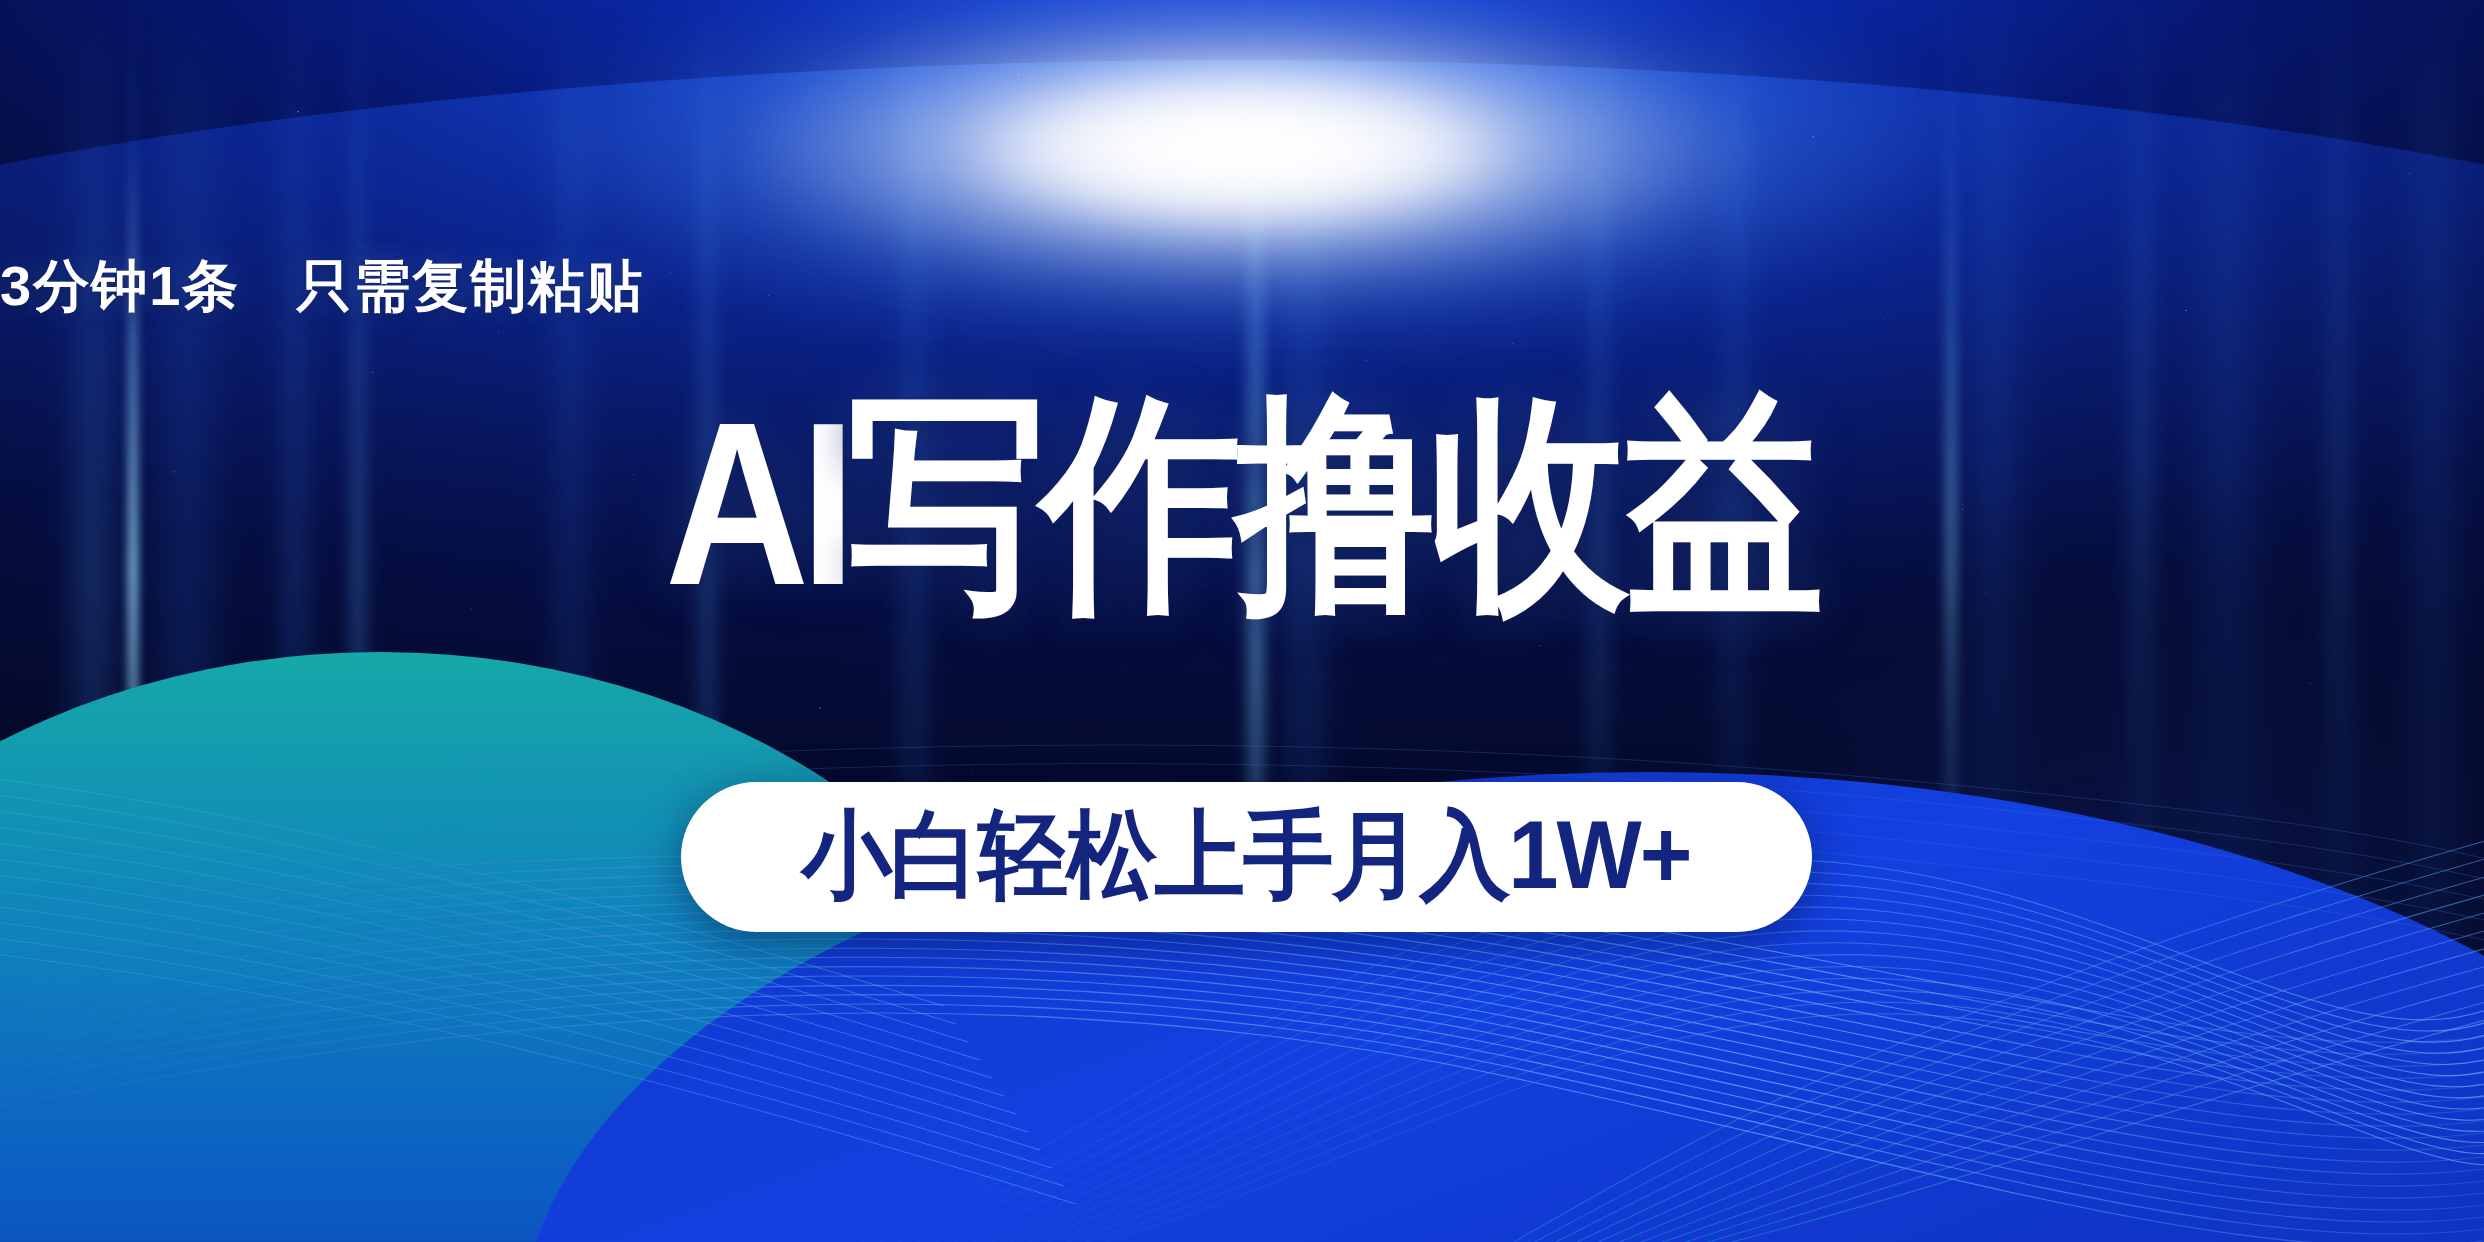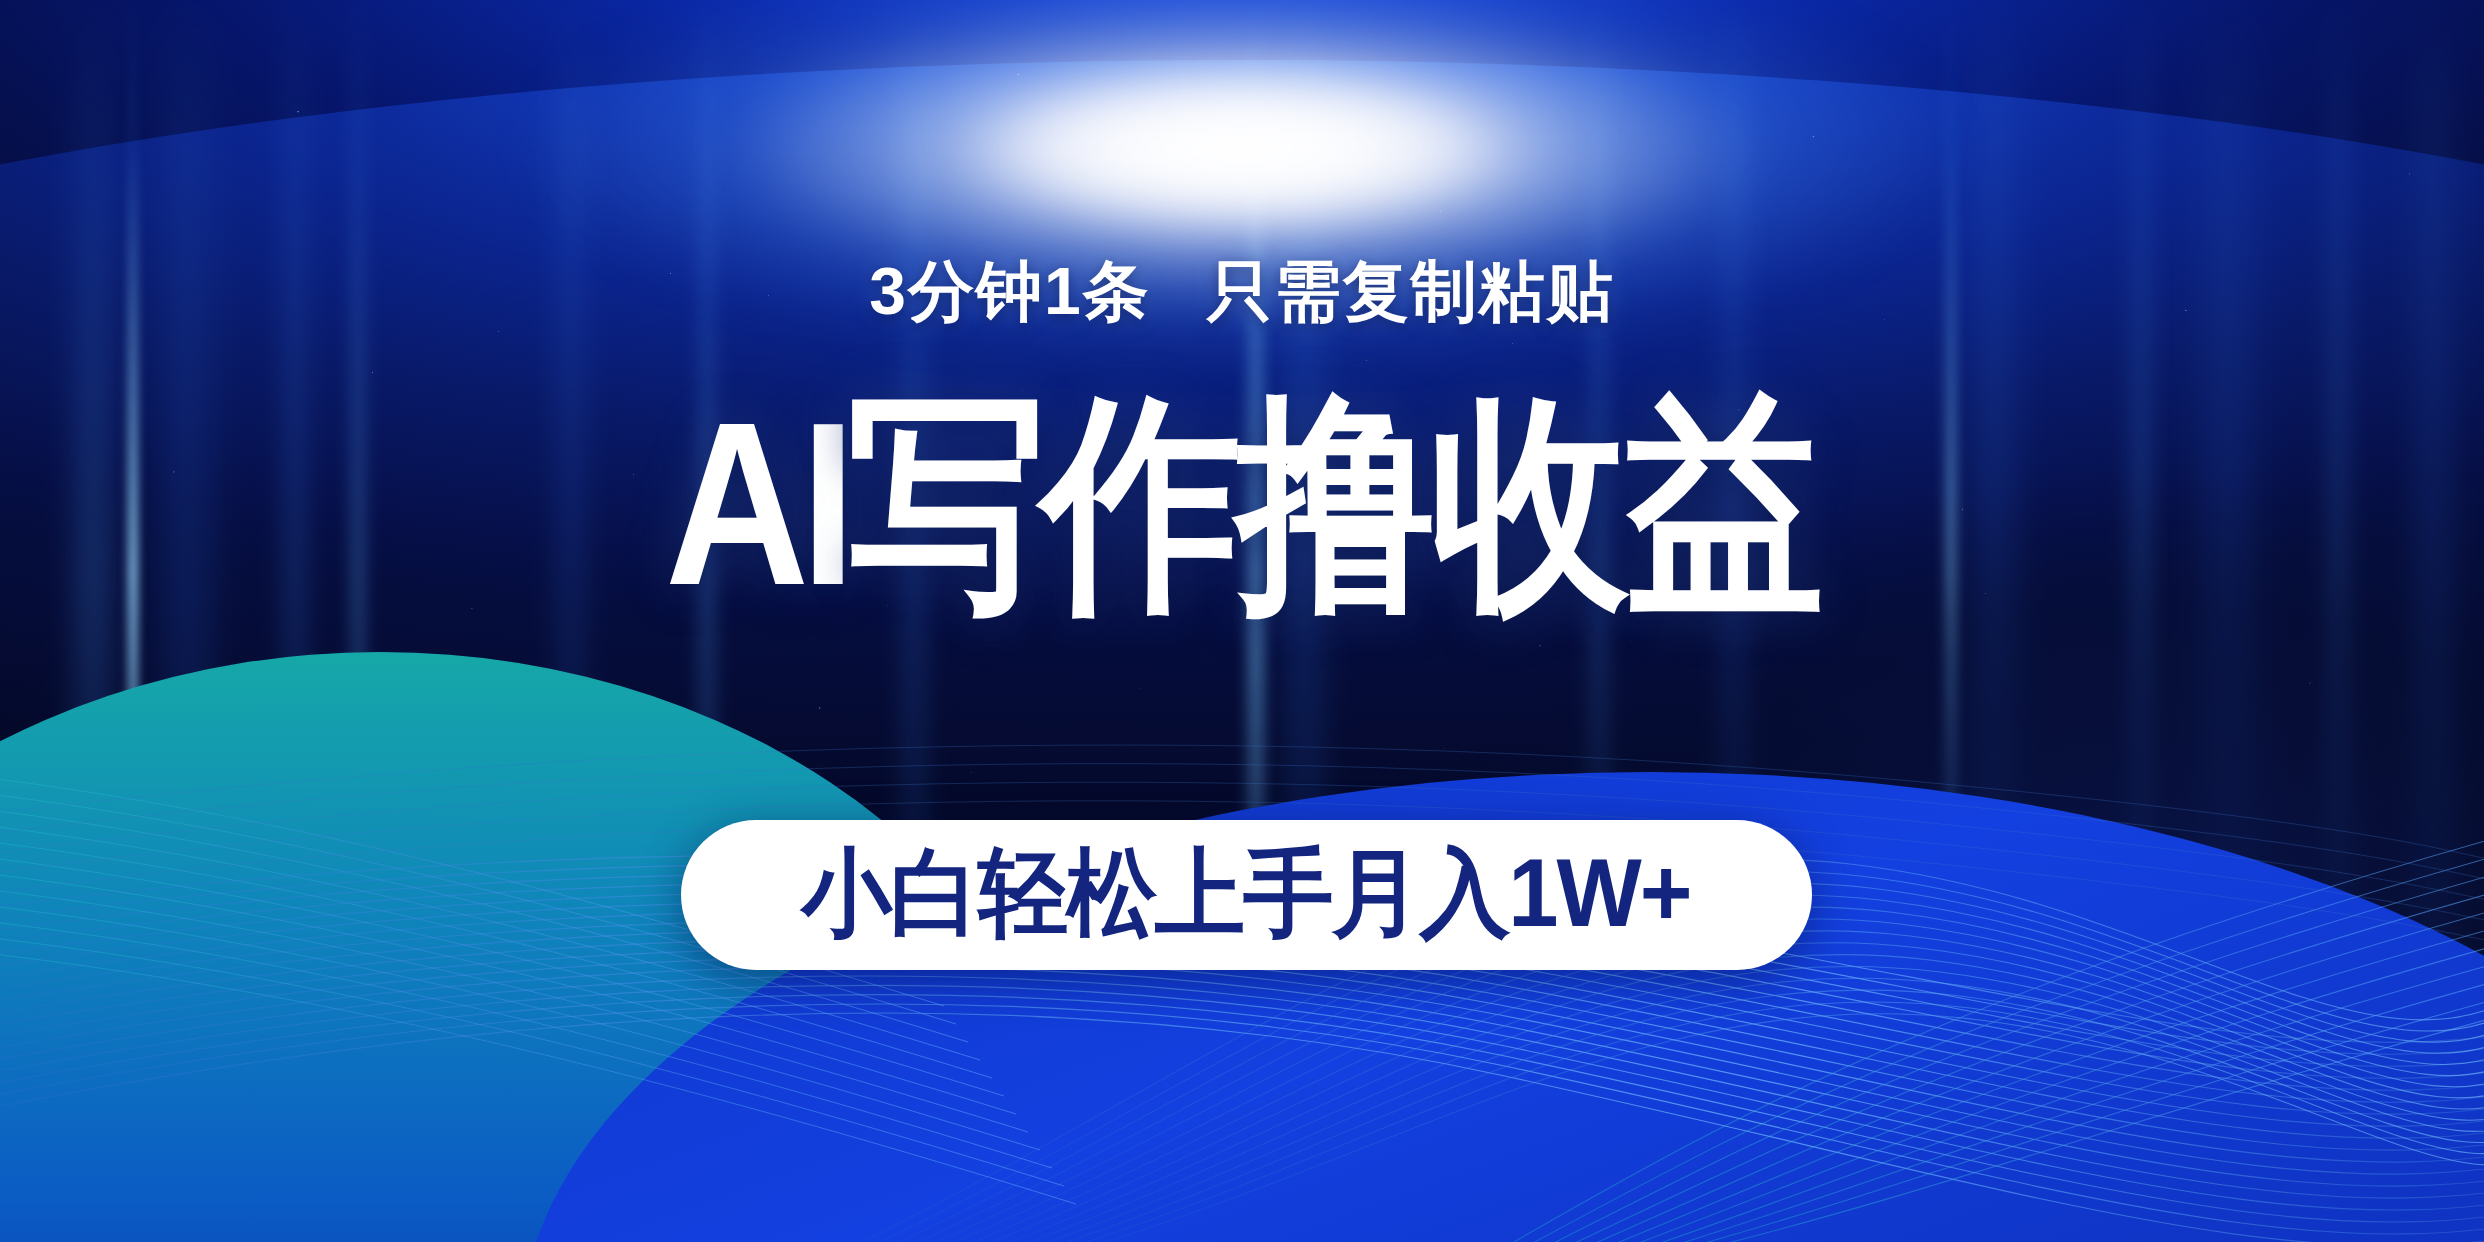--- a/index.html
+++ b/index.html
@@ -153,23 +153,22 @@
 
   
   .mesh{position:absolute;inset:0;}
   .mesh svg{position:absolute;display:block;}
 
   
   .content{position:absolute;inset:0;display:block;}
 
   .kicker{
     position:absolute;left:0;right:0;top:258px;
-    text-align:center;
     color:#ffffff;
-    font-size:66px;
+    font-size:56px;
     font-weight:700;
     letter-spacing:2px;
     line-height:1;
     white-space:nowrap;
     text-shadow:0 4px 14px rgba(2,10,60,.55), 0 0 26px rgba(120,180,255,.30);
   }
   .kicker .gap{display:inline-block;width:56px;}
 
   .headline{
     position:absolute;left:0;right:0;top:388px;
@@ -185,21 +184,21 @@
   }
   .headline .ai{letter-spacing:-10px;}
 
   .pill{
     position:absolute;
     left:681px;top:782px;
     width:1131px;height:150px;
     background:#ffffff;
     border-radius:75px;
     box-shadow:0 10px 46px rgba(0,10,60,.45);
-    display:flex;align-items:center;justify-content:center;margin-top:38px;
+    display:flex;align-items:center;justify-content:center;
   }
   .pill-text{
     color:#13257e;
     font-size:96px;
     font-weight:700;
     line-height:1;
     letter-spacing:-2px;
     white-space:nowrap;
     transform:scaleX(.94) translateY(-2px);
   }

